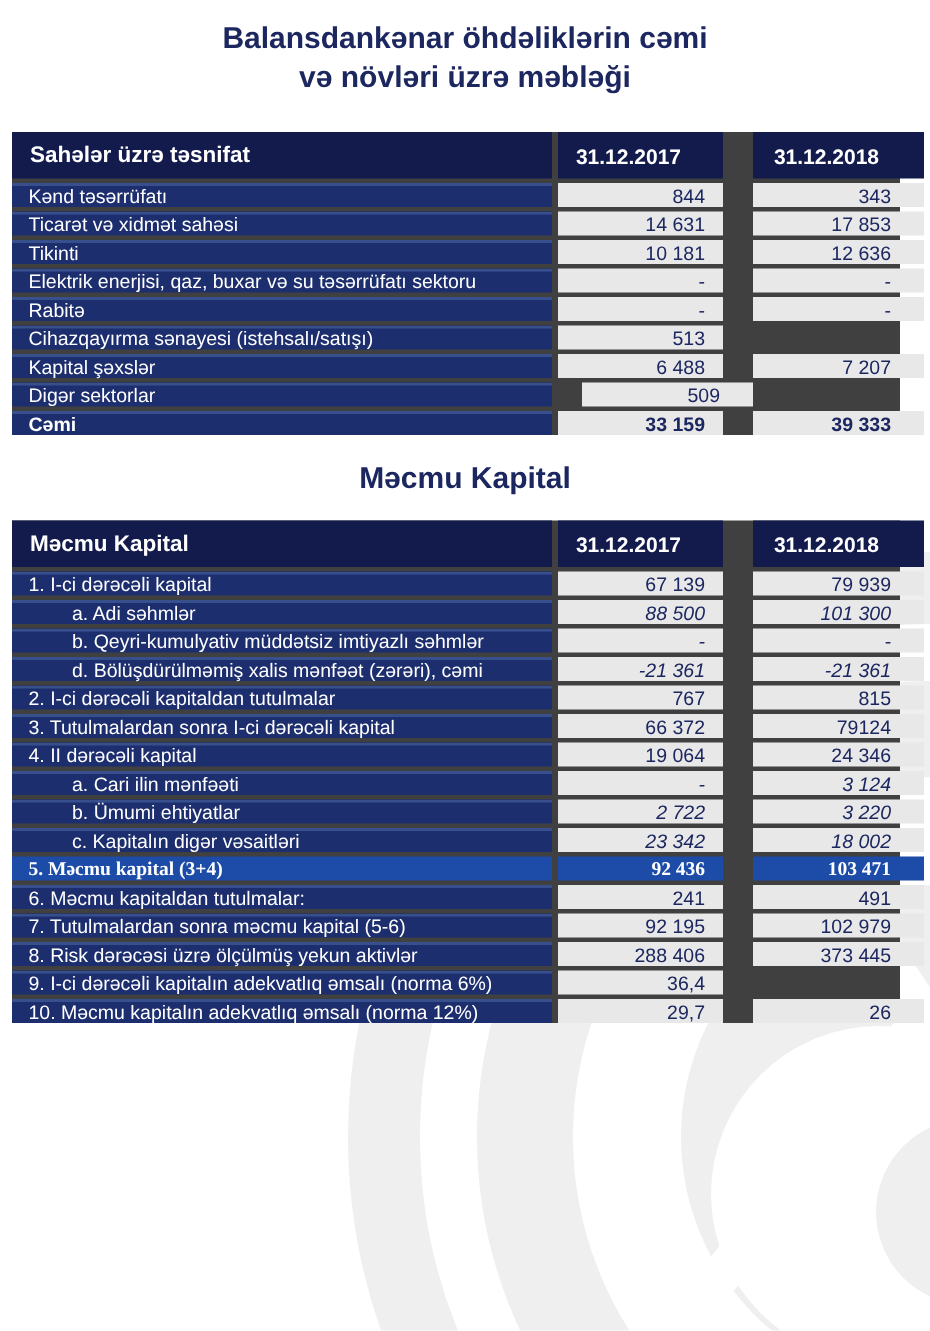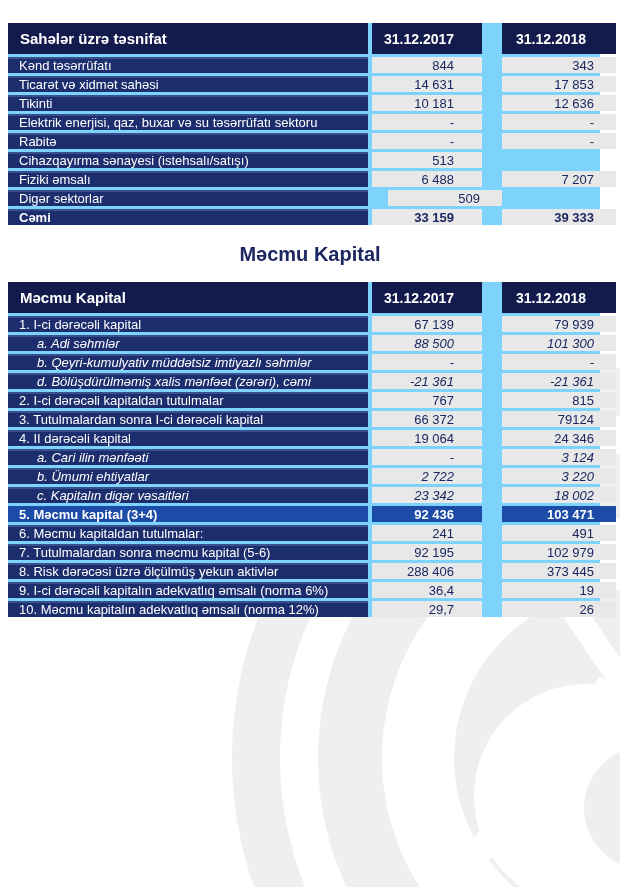--- a/index.html
+++ b/index.html
@@ -35,21 +35,21 @@
     text-align:center;
     font-size:20px;
     line-height:26px;
     font-weight:bold;
     color:var(--text-navy);
   }
   .tbl{
     width:592px;
     margin-left:8px;
     margin-top:23px;
-    background:#7dd3fc;
+    background:#404040;
     text-align:center;
   }
   .trow{
     display:flex;
     column-gap:4px;
     height:16px;
     margin-top:3px;
   }
   .trow.header{
     height:31px;
@@ -65,21 +65,21 @@
     background:var(--navy-row);
     color:#ffffff;
     padding-left:11px;
     box-shadow:inset 0 2px 0 rgba(110,140,200,0.35);
   }
   .cell.val{
     flex:0 0 110px;
     background:var(--cell-gray);
     color:var(--text-navy);
     justify-content:flex-end;
-    padding-right:28px;
+    padding-right:12px;
   }
   .cell.val2{
     flex:0 0 114px;
     padding-right:22px;
     margin-left:16px;
   }
   .header .cell{
     background:var(--navy-header);
     color:#ffffff;
     font-weight:bold;
@@ -88,53 +88,57 @@
   .header .cell.label{
     font-size:15px;
     padding-left:12px;
   }
   .header .cell.val{
     justify-content:center;
     padding-right:16px;
     font-size:14px;
   }
   .trow.sub .cell.label{
-    font-style:italic;
-    padding-left:29px;
+    padding-left:40px;
   }
   .trow.sub .cell.val{
     font-style:italic;
   }
   .trow.total .cell{
     font-weight:bold;
   }
   .trow.highlight .cell{
     background:var(--highlight-blue);
     color:#ffffff;
     font-weight:bold;
     box-shadow:none;
+    font-family:Liberation Serif, serif;
   }
 </style>
 </head>
 <body>
 
 <svg class="watermark" width="620" height="887" viewBox="0 0 620 887" aria-hidden="true">
   <g>
     <circle cx="622" cy="758" r="366" fill="none" stroke="var(--watermark-gray,#efefef)" stroke-width="48"></circle>
     <circle cx="622" cy="758" r="272" fill="none" stroke="var(--watermark-gray,#efefef)" stroke-width="64"></circle>
     <circle cx="622" cy="758" r="168" fill="var(--watermark-gray,#efefef)"></circle>
     <circle cx="586" cy="796" r="112" fill="#ffffff"></circle>
     <circle cx="646" cy="808" r="62" fill="var(--watermark-gray,#efefef)"></circle>
     <rect x="468" y="640" width="26" height="420" fill="#ffffff" transform="rotate(38 481 850)"></rect>
     <rect x="588" y="520" width="24" height="260" fill="#ffffff" transform="rotate(-34 600 650)"></rect>
   </g>
 </svg>
 
 <div class="page">
 
+  <div class="page-title">
+    <div>Balansdankənar öhdəliklərin cəmi</div>
+    <div>və növləri üzrə məbləği</div>
+  </div>
 
   <div class="tbl">
     <div class="trow header">
       <div class="cell label">Sahələr üzrə təsnifat</div>
       <div class="cell val">31.12.2017</div>
       <div class="cell val val2">31.12.2018</div>
     </div>
     <div id="t1-rows">
         <div class="trow">
     <div class="cell label">Kənd təsərrüfatı</div>
@@ -159,21 +163,21 @@
         <div class="trow">
     <div class="cell label">Rabitə</div>
     <div class="cell val">-</div>
     <div class="cell val val2">-</div>
   </div>
         <div class="trow">
     <div class="cell label">Cihazqayırma sənayesi (istehsalı/satışı)</div>
     <div class="cell val">513</div>
   </div>
         <div class="trow">
-    <div class="cell label">Fiziki əmsalı</div>
+    <div class="cell label">Kapital şəxslər</div>
     <div class="cell val">6 488</div>
     <div class="cell val val2">7 207</div>
   </div>
         <div class="trow">
     <div class="cell label">Digər sektorlar</div>
     <div class="cell val val2">509</div>
   </div>
         <div class="trow total">
     <div class="cell label">Cəmi</div>
     <div class="cell val">33 159</div>
@@ -257,21 +261,20 @@
     <div class="cell val val2">102 979</div>
   </div>
         <div class="trow">
     <div class="cell label">8. Risk dərəcəsi üzrə ölçülmüş yekun aktivlər</div>
     <div class="cell val">288 406</div>
     <div class="cell val val2">373 445</div>
   </div>
         <div class="trow">
     <div class="cell label">9. I-ci dərəcəli kapitalın adekvatlıq əmsalı (norma 6%)</div>
     <div class="cell val">36,4</div>
-    <div class="cell val val2">19</div>
   </div>
         <div class="trow">
     <div class="cell label">10. Məcmu kapitalın adekvatlıq əmsalı (norma 12%)</div>
     <div class="cell val">29,7</div>
     <div class="cell val val2">26</div>
   </div>
       </div>
   </div>
 
 </div>

